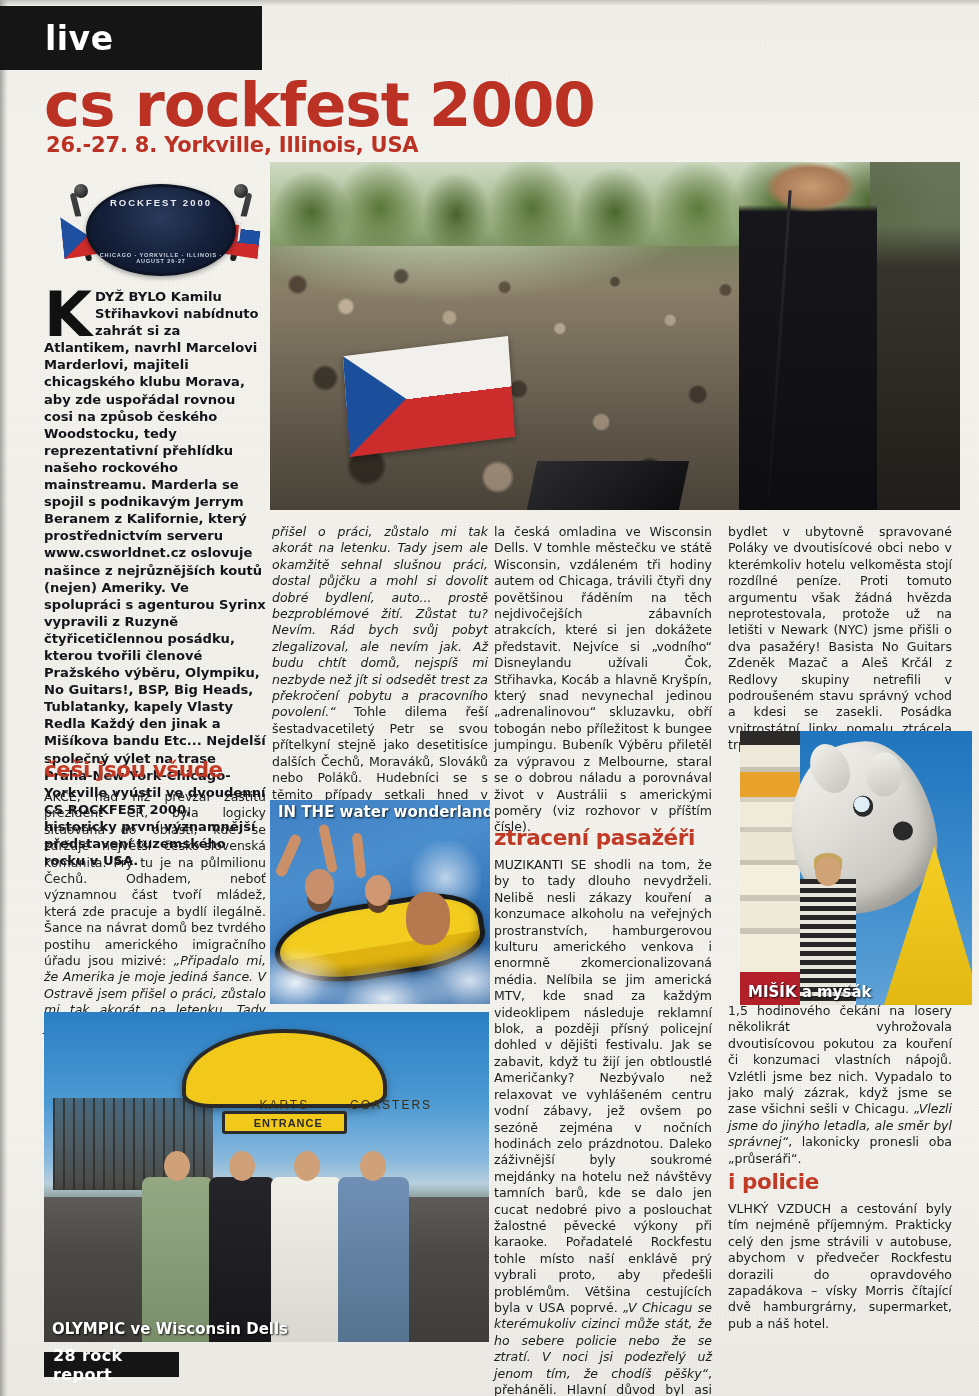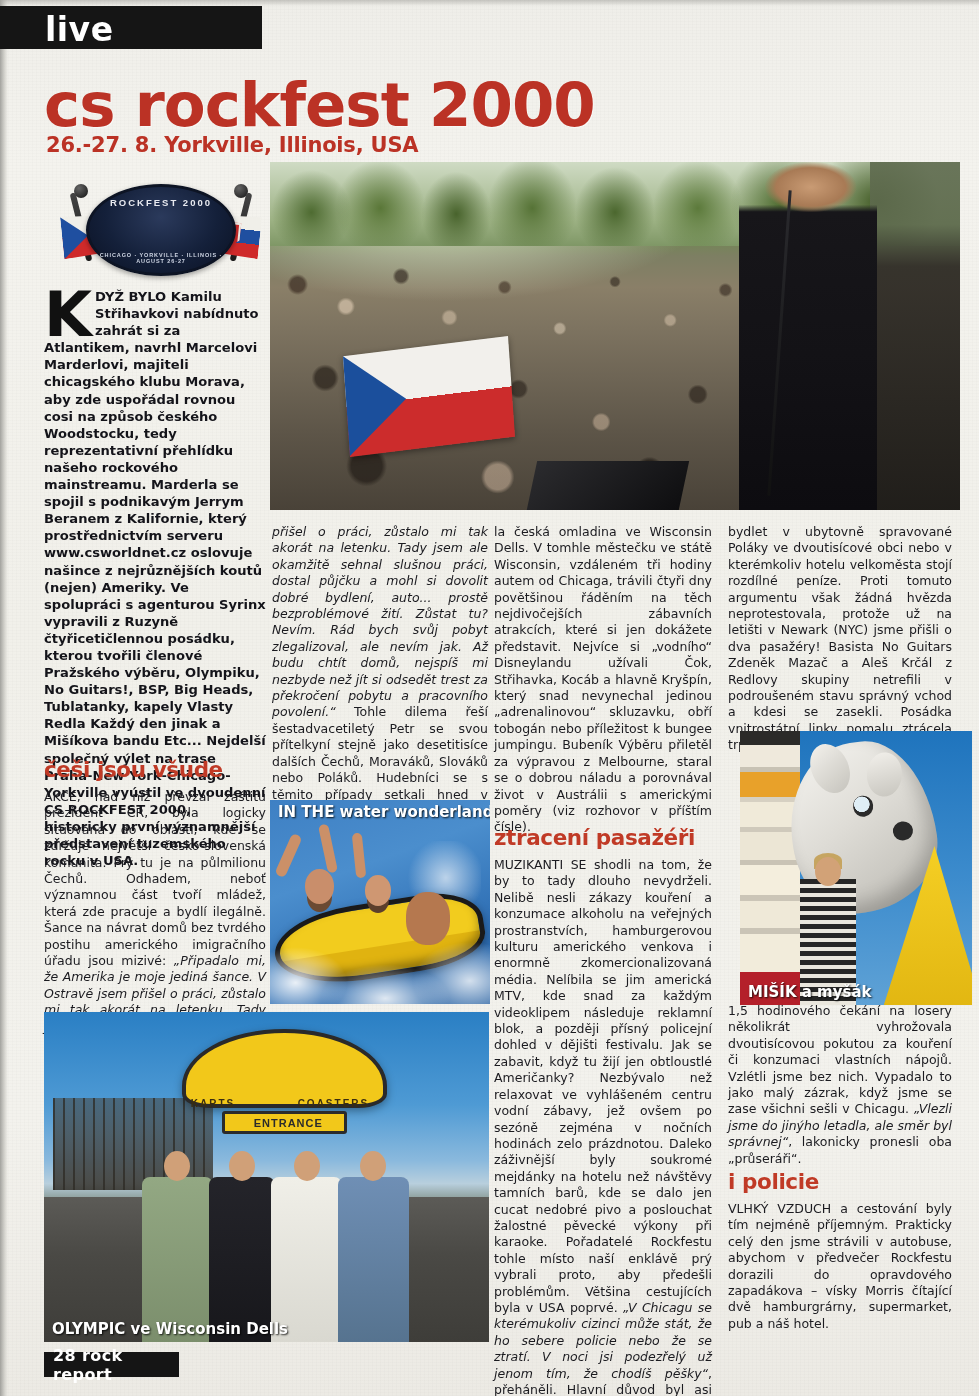--- a/index.html
+++ b/index.html
@@ -37,23 +37,23 @@
   .scan-edge-top{
     position:absolute; left:0; top:0; height:6px; width:979px;
     background:linear-gradient(to bottom,#a9a8a3,rgba(255,255,255,0));
     opacity:.6;
   }
 
   
   .live-tab {
     position: absolute;
     left: 0; top: 6px;
-    width: 262px; height: 43px;
+    width: 262px; height: 64px;
     background: #151515;
-    display: flex; align-items: flex-end;
+    display: flex; align-items: center;
   }
   .live-tab span {
     color: #fff;
     font-size: 33px;
     font-weight: bold;
     letter-spacing: .5px;
     margin-left: 45px;
     font-family: "DejaVu Sans", sans-serif;
   }
 
@@ -232,21 +232,21 @@
   }
   .bc-sign-text{
     position:absolute; left:0; top:18%; width:100%;
     text-align:center; color:#f2c81a;
     -webkit-text-stroke: 2px #2b2b2b;
     font-family:"DejaVu Sans", sans-serif;
     font-weight:bold; font-size:26px; letter-spacing:1px;
   }
   .bc-sub{
     position:absolute; left:33%; top:26%; width:42%;
-    text-align:left; color:#3a2d10; font-size:10px; font-weight:bold;
+    text-align:center; color:#3a2d10; font-size:12px; font-weight:normal;
     letter-spacing:2px;
   }
   .bc-entrance{
     position:absolute; left:40%; top:30%; width:28%; height:7%;
     background:#f2c81a; border:3px solid #2b2b2b; border-radius:3px;
     color:#2b2b2b; font-weight:bold; font-size:11px;
     display:flex; align-items:center; justify-content:center;
     letter-spacing:1px;
     padding-left:8px;
   }

